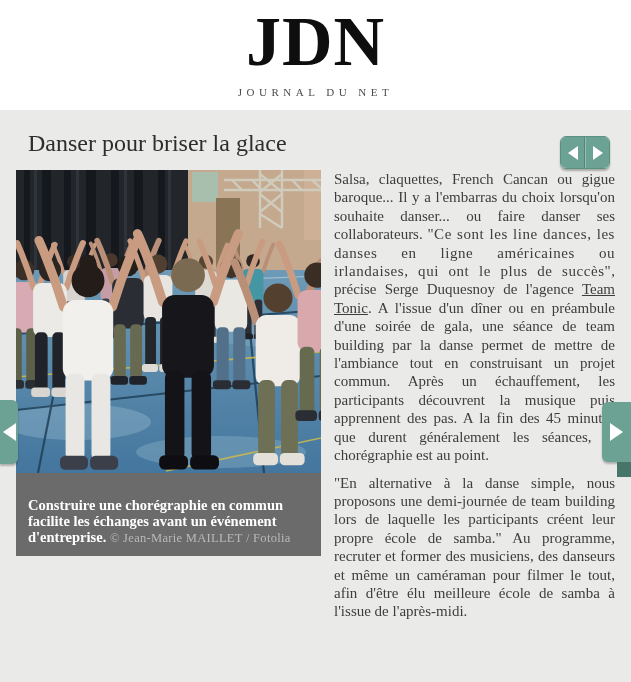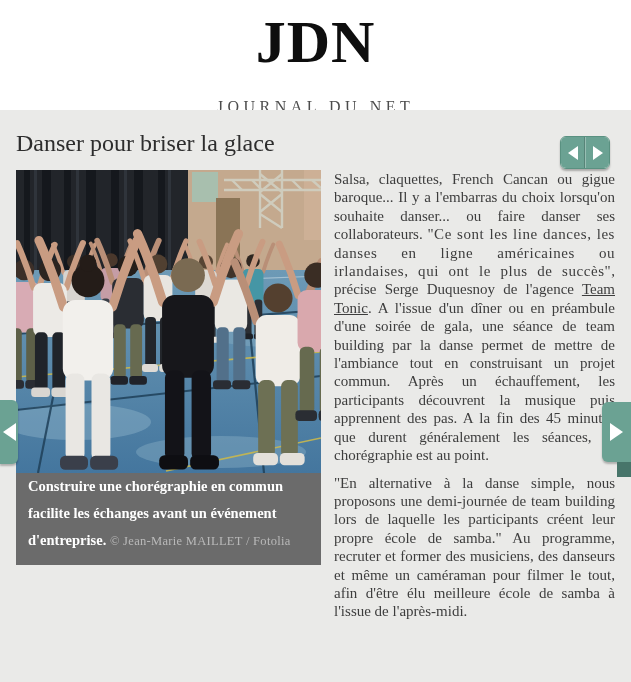--- a/index.html
+++ b/index.html
@@ -3,40 +3,40 @@
 <meta charset="utf-8">
 <style>
   html,body{margin:0;padding:0}
   body{
     width:631px;height:682px;position:relative;overflow:hidden;
     background:#ffffff;font-family:"Liberation Serif",serif;
     -webkit-font-smoothing:antialiased;
   }
   
   .masthead{height:110px;background:#fff;text-align:center;overflow:hidden}
-  .logo{font-weight:bold;font-size:60px;line-height:80px;letter-spacing:1px;color:#0e0e0e;margin-top:2px}
-  .tagline{font-size:16px;letter-spacing:4.5px;color:#4c4c4c;margin-top:16px}
+  .logo{font-weight:bold;font-size:70px;line-height:80px;letter-spacing:1px;color:#0e0e0e;margin-top:2px}
+  .tagline{font-size:11px;letter-spacing:4.5px;color:#4c4c4c;margin-top:4px}
   
   .content{position:absolute;top:110px;left:0;right:0;bottom:0;background:var(--page_bg,#eaeae8);padding:16px 16px 0 16px;box-sizing:border-box}
   .head-row{position:relative}
   .kicker{font-size:13.5px;color:var(--kicker,#4c857a);letter-spacing:.2px;line-height:18px}
-  .title{font-size:24px;font-weight:normal;color:#2d2d2d;margin:3px 0 13px 0;line-height:28px}
+  .title{font-size:24px;font-weight:normal;color:#2d2d2d;margin:3px 0 13px 12px;line-height:28px}
   .pager{position:absolute;right:5px;top:7px;display:flex;border-radius:6px;overflow:hidden;box-shadow:0 2px 2px rgba(0,0,0,.28);border:1px solid #5a9181}
   .pager button{width:24px;height:31px;background:var(--accent,#6ba293);border:none;margin:0;padding:0;cursor:pointer;display:flex;align-items:center;justify-content:center}
   .pager .sep-l{border-right:1px solid rgba(0,0,0,.18)}
   .pager .sep-r{border-left:1px solid rgba(255,255,255,.30)}
   .tri{width:0;height:0;display:block}
   .tri-left{border-top:7px solid transparent;border-bottom:7px solid transparent;border-right:10px solid #fff}
   .tri-right{border-top:7px solid transparent;border-bottom:7px solid transparent;border-left:10px solid #fff}
   
   .columns{display:flex;align-items:flex-start}
   .photo-block{width:305px;flex:none}
   .photo{width:305px;height:303px;overflow:hidden;background:#3f719a}
   .photo svg{display:block}
-  .caption{background:var(--caption_bg,#6b6b6b);color:#fff;padding:0 12px 10px 12px;font-size:14.5px;font-weight:bold;line-height:27px}
+  .caption{background:var(--caption_bg,#6b6b6b);color:#fff;padding:24px 12px 10px 12px;font-size:14.5px;font-weight:bold;line-height:16px}
   .credit{color:#b9b9b9;font-weight:normal;font-size:12.5px;letter-spacing:.3px}
   .text-col{margin-left:13px;width:281px;font-size:15px;line-height:18.4px;color:#3d3d3d;text-align:justify}
   .text-col p{margin:0}
   .text-col p + p{margin-top:9px}
   .quote-spaced{letter-spacing:.55px}
   a.inline-link{color:#3d3d3d;text-decoration:underline;cursor:pointer}
   
   .side-prev{position:absolute;left:0;top:400px;width:18px;height:64px;background:var(--accent,#6ba293);border-radius:0 6px 6px 0;border:none;cursor:pointer;box-shadow:0 2px 2px rgba(0,0,0,.25);display:flex;align-items:center;justify-content:center;padding:0}
   .side-prev .tri-left{border-top:9px solid transparent;border-bottom:9px solid transparent;border-right:13px solid #fff}
   .side-next{position:absolute;right:0;top:402px;width:29px;height:60px;background:var(--accent,#6ba293);border-radius:6px 0 0 6px;border:none;cursor:pointer;box-shadow:0 2px 2px rgba(0,0,0,.25);display:flex;align-items:center;justify-content:center;padding:0}

